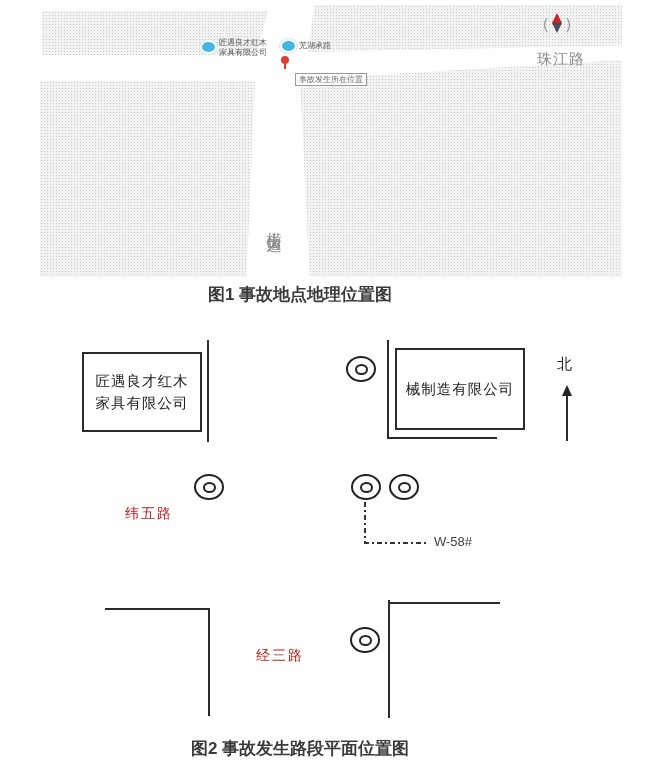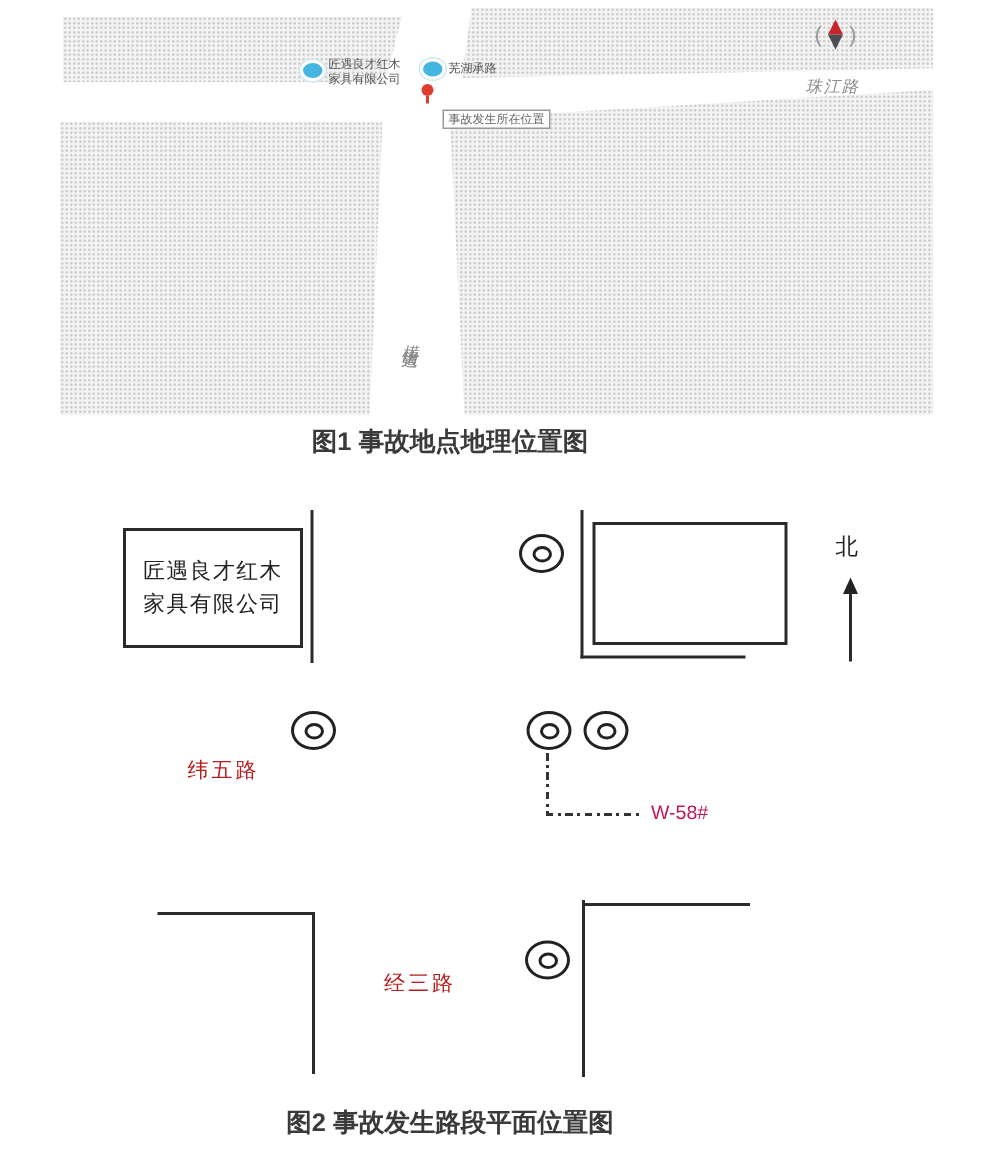--- a/index.html
+++ b/index.html
@@ -21,42 +21,42 @@
     background:#45b6e0;border:2px solid #ffffff;
     box-shadow:0 0 0 1px #cfe9f4;
   }
   .pin-head{width:8px;height:8px;border-radius:50%;background:#e03c31;}
   .pin-tail{width:2px;height:5px;background:#e03c31;margin:0 auto;}
   .map-label{font-size:8px;line-height:10px;color:#555;white-space:nowrap;}
   .map-label-boxed{
     font-size:8px;line-height:11px;color:#666;white-space:nowrap;
     border:1px solid #9a9a9a;background:rgba(255,255,255,.85);padding:0 3px;
   }
-  .road-name{font-size:11px;color:#8a8a8a;letter-spacing:1px;white-space:nowrap;font-style:italic;}
+  .road-name{font-size:15px;color:#8a8a8a;letter-spacing:1px;white-space:nowrap;}
   .vert-text{writing-mode:vertical-rl;letter-spacing:2px;}
   .compass{display:flex;align-items:center;gap:4px;}
   .compass .paren{font-size:15px;color:#9a9a9a;line-height:15px;}
   .needle-top{width:0;height:0;border-left:5px solid transparent;border-right:5px solid transparent;border-bottom:10px solid #c9242b;}
   .needle-bottom{width:0;height:0;border-left:5px solid transparent;border-right:5px solid transparent;border-top:10px solid #4c4c52;}
   
   .caption{left:0;width:600px;text-align:center;font-size:17px;font-weight:600;color:#3a3a3a;}
   
   .fig2{left:80px;top:335px;width:502px;height:395px;background:#fff;}
   .kbox{
     border:2px solid #2b2b2b;background:#fff;display:flex;flex-direction:column;
     align-items:center;justify-content:center;text-align:center;
     font-size:14.5px;line-height:22px;color:#222;letter-spacing:1px;
   }
   .kline{background:#2b2b2b;}
   .dcircle{border:2px solid #222;border-radius:50%;display:flex;align-items:center;justify-content:center;background:#fff;}
   .dcircle .inner{border:2px solid #222;border-radius:50%;width:9px;height:7px;background:#fff;}
   .dashdot-v{width:2px;background:repeating-linear-gradient(to bottom,#333 0 5px,transparent 5px 8px,#333 8px 10px,transparent 10px 13px);}
   .dashdot-h{height:2px;background:repeating-linear-gradient(to right,#333 0 5px,transparent 5px 8px,#333 8px 10px,transparent 10px 13px);}
   .roadname2{font-size:14px;color:#b91c1c;letter-spacing:2px;white-space:nowrap;}
-  .well-label{font-size:13px;color:#be185d;text-align:center;}
+  .well-label{font-size:13px;color:#404040;text-align:center;}
   .north-label{font-size:15px;color:#222;}
   .arrow-head{width:0;height:0;border-left:5px solid transparent;border-right:5px solid transparent;border-bottom:11px solid #222;}
 </style>
 </head>
 <body>
 
 <div class="abs map">
 
   <div class="abs ht" style="left:2px;top:6px;width:226px;height:44px;clip-path:polygon(0 0,100% 0,95% 100%,0 100%);"></div>
   <div class="abs ht" style="left:268px;top:0px;width:314px;height:47px;clip-path:polygon(2% 0,100% 0,100% 86%,0 100%);"></div>
@@ -98,20 +98,21 @@
   <div class="abs kbox" style="left:2px;top:17px;width:116px;height:76px;">
     <div>匠遇良才红木</div>
     <div>家具有限公司</div>
   </div>
 
   <div class="abs kline" style="left:127px;top:5px;width:2px;height:102px;"></div>
 
   <div class="abs kline" style="left:307px;top:5px;width:2px;height:99px;"></div>
   <div class="abs kline" style="left:307px;top:102px;width:110px;height:2px;"></div>
   <div class="abs kbox" style="left:315px;top:13px;width:126px;height:78px;">
+    <div>械制造有限公司</div>
   </div>
 
   <div class="abs dcircle" style="left:266px;top:21px;width:26px;height:22px;">
       <span class="inner"></span>
     </div>
   <div class="abs dcircle" style="left:114px;top:139px;width:26px;height:22px;">
       <span class="inner"></span>
     </div>
   <div class="abs dcircle" style="left:271px;top:139px;width:26px;height:22px;">
       <span class="inner"></span>

